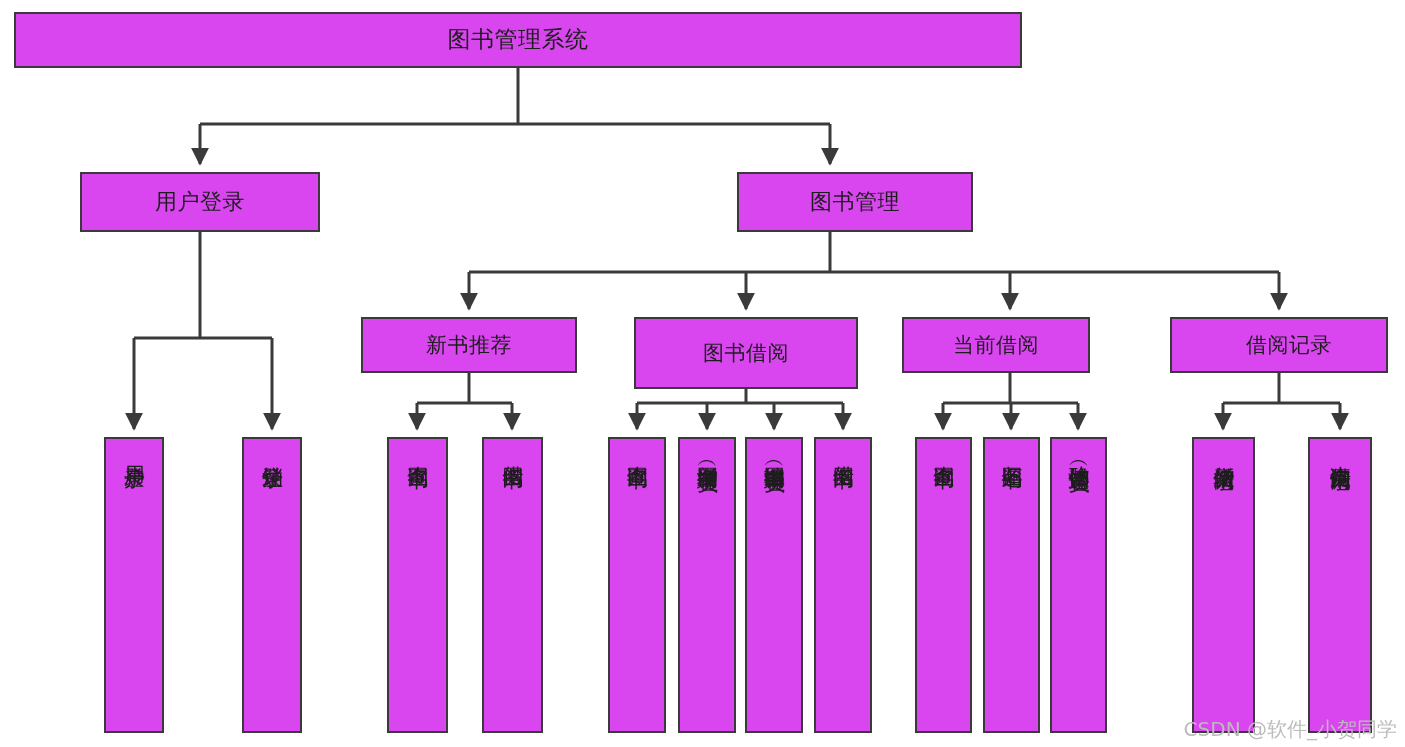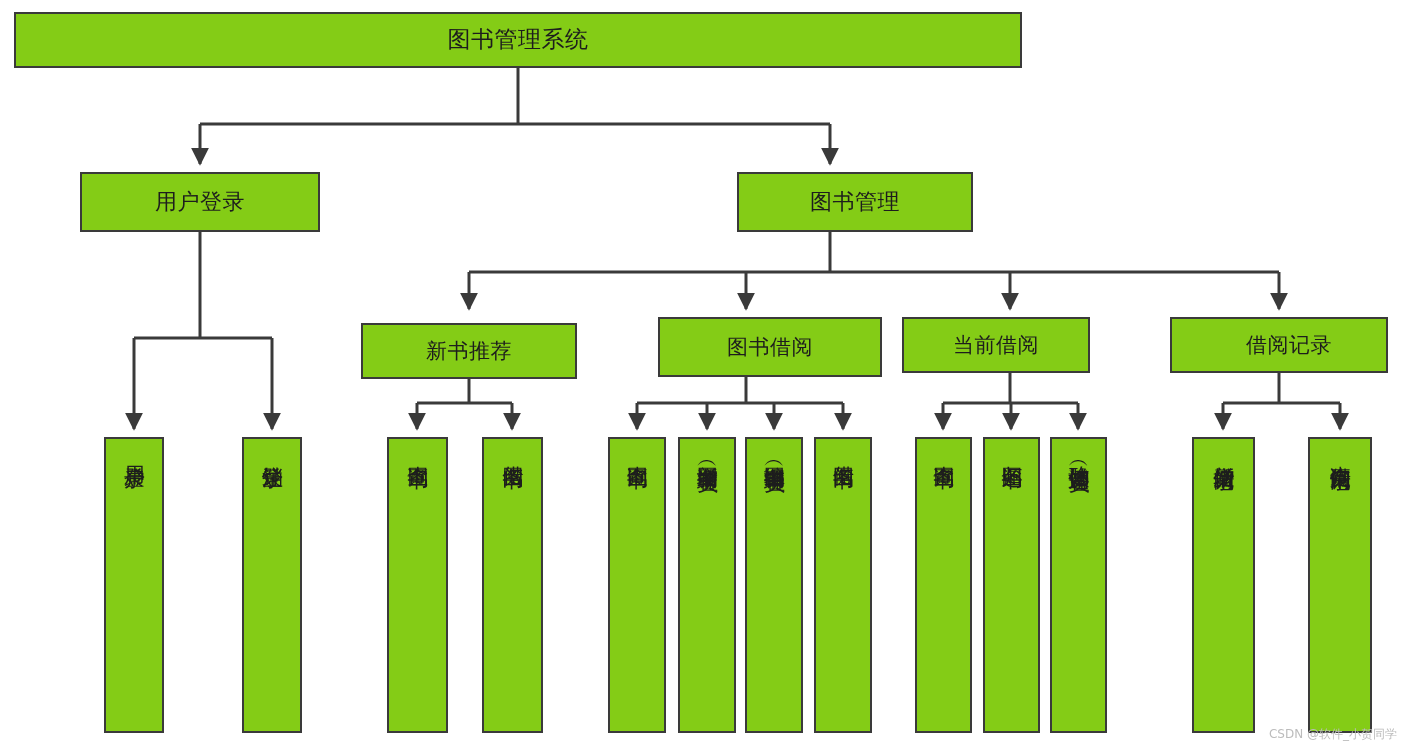--- a/index.html
+++ b/index.html
@@ -22,21 +22,21 @@
     position: absolute;
     left: 0;
     top: 0;
     width: 1405px;
     height: 747px;
     pointer-events: none;
   }
   .node {
     position: absolute;
     box-sizing: border-box;
-    background: #84cc16;
+    background: #d946ef;
     border: 2px solid #3a3a3a;
     display: flex;
     align-items: center;
     justify-content: center;
     color: #1d1d1d;
     z-index: 2;
   }
   .node .label {
     display: block;
     line-height: 1.18;
@@ -60,21 +60,21 @@
     margin: 0 auto;
   }
   .node.root .label { font-size: 23px; }
   .node.level1 .label { font-size: 22px; }
   .node.level2 .label { font-size: 21px; }
 
   #watermark {
     position: absolute;
     right: 8px;
     bottom: 4px;
-    font-size: 12px;
+    font-size: 20px;
     color: #bcbcbc;
     z-index: 5;
     white-space: nowrap;
     font-family: "DejaVu Sans", "Liberation Sans", sans-serif;
   }
 </style>
 </head>
 <body>
 
 <div id="canvas">
@@ -133,24 +133,24 @@
     <span class="label">图书管理系统</span>
   </div>
 
   <div class="node horizontal level1" style="left:80px; top:172px; width:240px; height:60px;">
     <span class="label">用户登录</span>
   </div>
   <div class="node horizontal level1" style="left:737px; top:172px; width:236px; height:60px;">
     <span class="label">图书管理</span>
   </div>
 
-  <div class="node horizontal level2" style="left:361px; top:317px; width:216px; height:56px;margin-top:6px;">
+  <div class="node horizontal level2" style="left:361px; top:317px; width:216px; height:56px;">
     <span class="label">新书推荐</span>
   </div>
-  <div class="node horizontal level2" style="left:634px; top:317px; width:224px; height:60px;margin-left:24px;">
+  <div class="node horizontal level2" style="left:634px; top:317px; width:224px; height:72px;">
     <span class="label">图书借阅</span>
   </div>
   <div class="node horizontal level2" style="left:902px; top:317px; width:188px; height:56px;">
     <span class="label">当前借阅</span>
   </div>
   <div class="node horizontal level2" style="left:1170px; top:317px; width:218px; height:56px;padding-left:20px;">
     <span class="label">借阅记录</span>
   </div>
 
   <div class="node vertical" style="left:104px; top:437px; width:60px; height:296px;">

